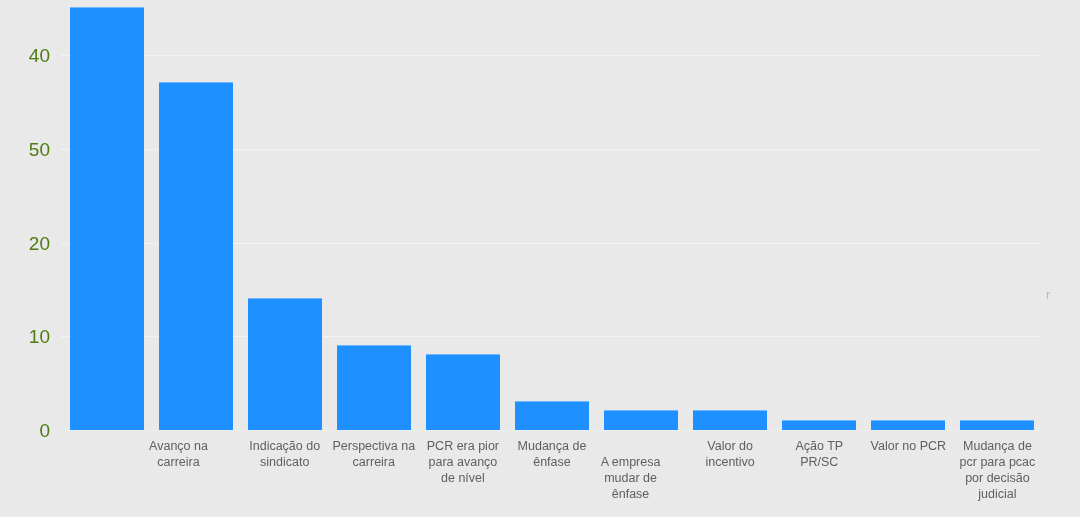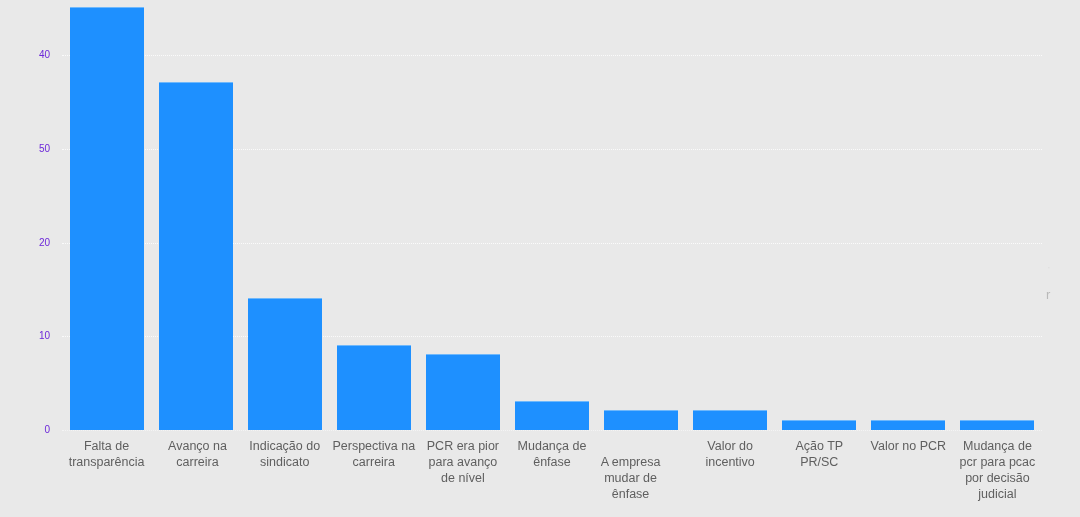--- a/index.html
+++ b/index.html
@@ -41,22 +41,22 @@
   }
   .gridline.baseline {
     border-top: 1px dotted #f4f4f4;
   }
 
   .ytick-label {
     position: absolute;
     right: 1030px;
     width: 40px;
     text-align: right;
-    font-size: 10px;
-    color: #6d28d9;
+    font-size: 19px;
+    color: #4d7c0f;
     line-height: 1;
     transform: translateY(-50%);
     white-space: nowrap;
   }
 
   .bars-layer {
     position: absolute;
     left: 62px;
     top: 0;
     width: 980px;
@@ -162,23 +162,21 @@
       </div>
       <div class="bar-slot" style="left: 801.818px; width: 89.0909px;">
         <div class="bar" title="Entrei no PCR: 1" style="height: 9.375px; background: rgb(30, 144, 255);"></div>
       </div>
       <div class="bar-slot" style="left: 890.909px; width: 89.0909px;">
         <div class="bar" title="Mudança de pcr para pcac por decisão judicial: 1" style="height: 9.375px; background: rgb(30, 144, 255);"></div>
       </div>
     </div>
 
   <div class="labels-layer" id="catlabels">
-      <div class="cat-label" style="left: -6px; width: 101.091px;">Falta de
-transparência</div>
-      <div class="cat-label" style="left: 85px; width: 101.091px; text-align: center;">Avanço na
+      <div class="cat-label" style="left: 66px; width: 101.091px; text-align: center;">Avanço na
 carreira</div>
       <div class="cat-label" style="left: 172.182px; width: 101.091px;">Indicação do
 sindicato</div>
       <div class="cat-label" style="left: 261.273px; width: 101.091px;">Perspectiva na
 carreira</div>
       <div class="cat-label" style="left: 350.364px; width: 101.091px;">PCR era pior
 para avanço
 de nível</div>
       <div class="cat-label" style="left: 439.455px; width: 101.091px;">Mudança de
 ênfase</div>

